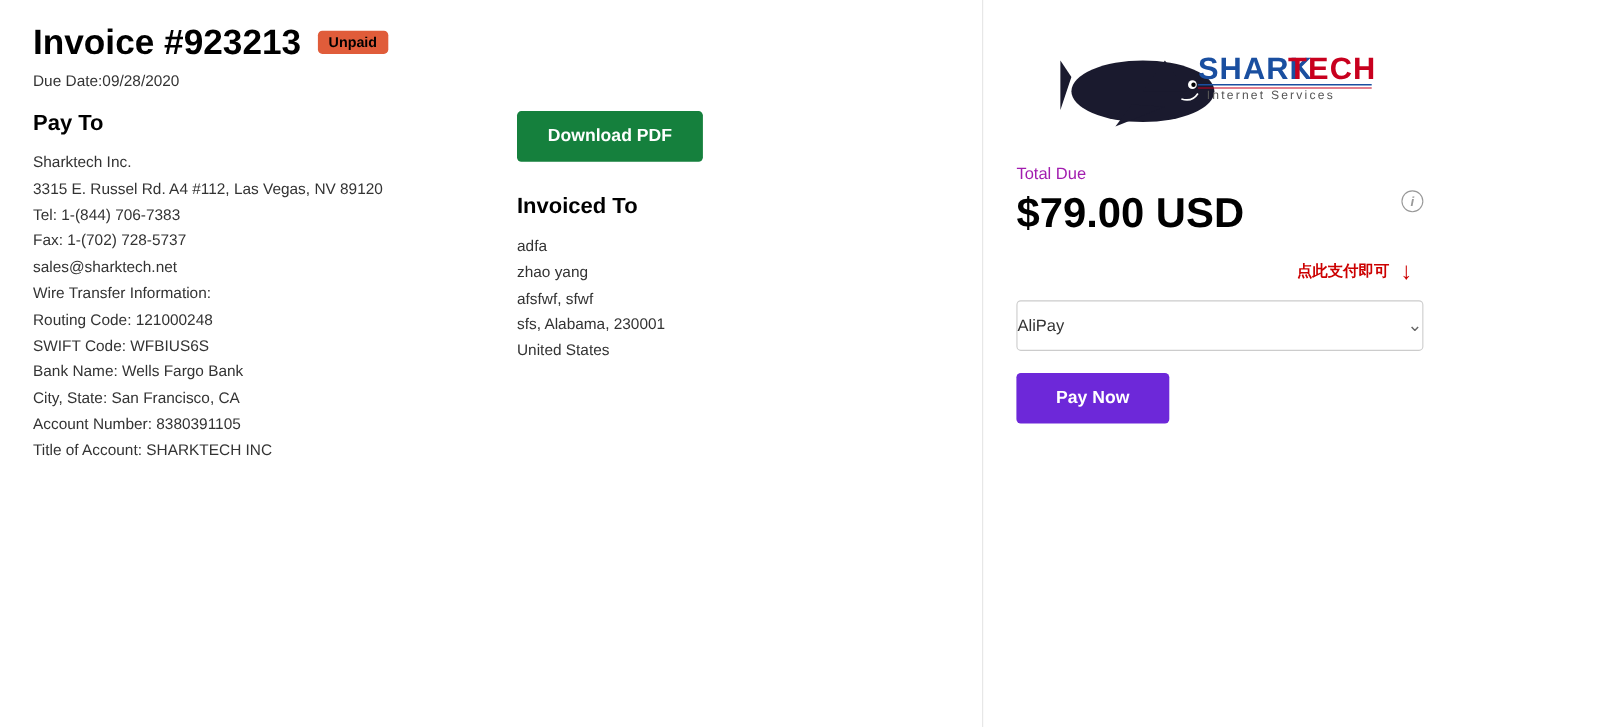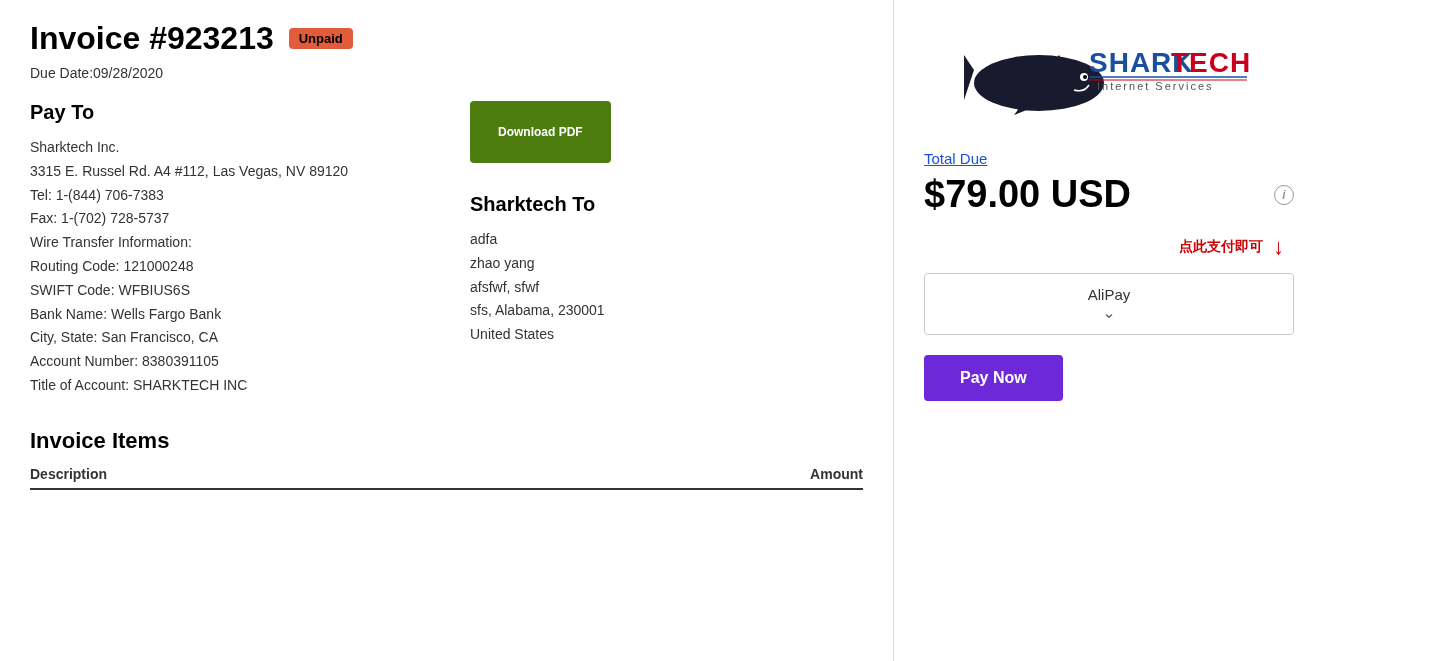--- a/index.html
+++ b/index.html
@@ -74,26 +74,26 @@
       margin-bottom: 12px;
     }
     .info-text {
       font-size: 14px;
       color: #333;
       line-height: 1.7;
     }
 
     
     .download-btn {
-      background: #4d7c0f;
+      background: #15803d;
       color: #fff;
-      font-size: 12px;
+      font-size: 16px;
       font-weight: bold;
       border: none;
-      padding: 24px 28px;
+      padding: 14px 28px;
       border-radius: 4px;
       cursor: pointer;
       margin-bottom: 30px;
       display: block;
     }
 
     
     .wire-section {
     }
     .wire-info {
@@ -124,34 +124,33 @@
     
     .logo-area {
       width: 100%;
       display: flex;
       justify-content: center;
       margin-bottom: 20px;
     }
 
     .total-due-label {
       font-size: 15px;
-      color: #1d4ed8;
+      color: #a21caf;
       margin-bottom: 6px;
       align-self: flex-start;
       width: 100%;
-      text-decoration: underline;
     }
     .total-due-amount {
       font-size: 38px;
       font-weight: bold;
       color: #000;
       margin-bottom: 20px;
       align-self: flex-start;
       display: flex;
-      align-items: center;
+      align-items: flex-start;
       gap: 8px;
       width: 100%;
     }
     .info-icon {
       width: 20px;
       height: 20px;
       border: 1px solid #999;
       border-radius: 50%;
       display: inline-flex;
       align-items: center;
@@ -169,21 +168,20 @@
       width: 100%;
       border: 1px solid #ccc;
       border-radius: 4px;
       padding: 12px 0;
       margin-bottom: 20px;
       display: flex;
       align-items: center;
       justify-content: space-between;
       cursor: pointer;
       background: #fff;
-      flex-direction: column;
     }
     .payment-select-label {
       font-size: 15px;
       color: #333;
     }
     .chevron-icon {
       font-size: 16px;
       color: #666;
     }
 
@@ -235,55 +233,49 @@
 
     <div class="info-section">
 
       <div class="pay-to-col">
         <div class="section-heading">Pay To</div>
         <div class="info-text">
           <div>Sharktech Inc.</div>
           <div>3315 E. Russel Rd. A4 #112, Las Vegas, NV 89120</div>
           <div>Tel: 1-(844) 706-7383</div>
           <div>Fax: 1-(702) 728-5737</div>
+          <div>sales@sharktech.net</div>
         </div>
 
         <div class="wire-section">
           <div class="wire-info">
             <div>Wire Transfer Information:</div>
             <div>Routing Code: 121000248</div>
             <div>SWIFT Code: WFBIUS6S</div>
             <div>Bank Name: Wells Fargo Bank</div>
             <div>City, State: San Francisco, CA</div>
             <div>Account Number: 8380391105</div>
             <div>Title of Account: SHARKTECH INC</div>
           </div>
         </div>
       </div>
 
       <div class="invoiced-to-col">
         <button class="download-btn">Download PDF</button>
-        <div class="section-heading">Sharktech To</div>
+        <div class="section-heading">Invoiced To</div>
         <div class="info-text">
           <div>adfa</div>
           <div>zhao yang</div>
           <div>afsfwf, sfwf</div>
           <div>sfs, Alabama, 230001</div>
           <div>United States</div>
         </div>
       </div>
     </div>
 
-    <div class="invoice-items-section">
-      <div class="items-heading">Invoice Items</div>
-      <div class="items-table-header">
-        <span>Description</span>
-        <span>Amount</span>
-      </div>
-    </div>
   </div>
 
   <div class="sidebar">
 
     <div class="logo-area">
       <svg class="sharktech-logo" viewBox="0 0 320 110" xmlns="http://www.w3.org/2000/svg">
 
         <g transform="translate(10,5)">
 
           <ellipse cx="80" cy="58" rx="65" ry="28" fill="#1a1a2e"></ellipse>

